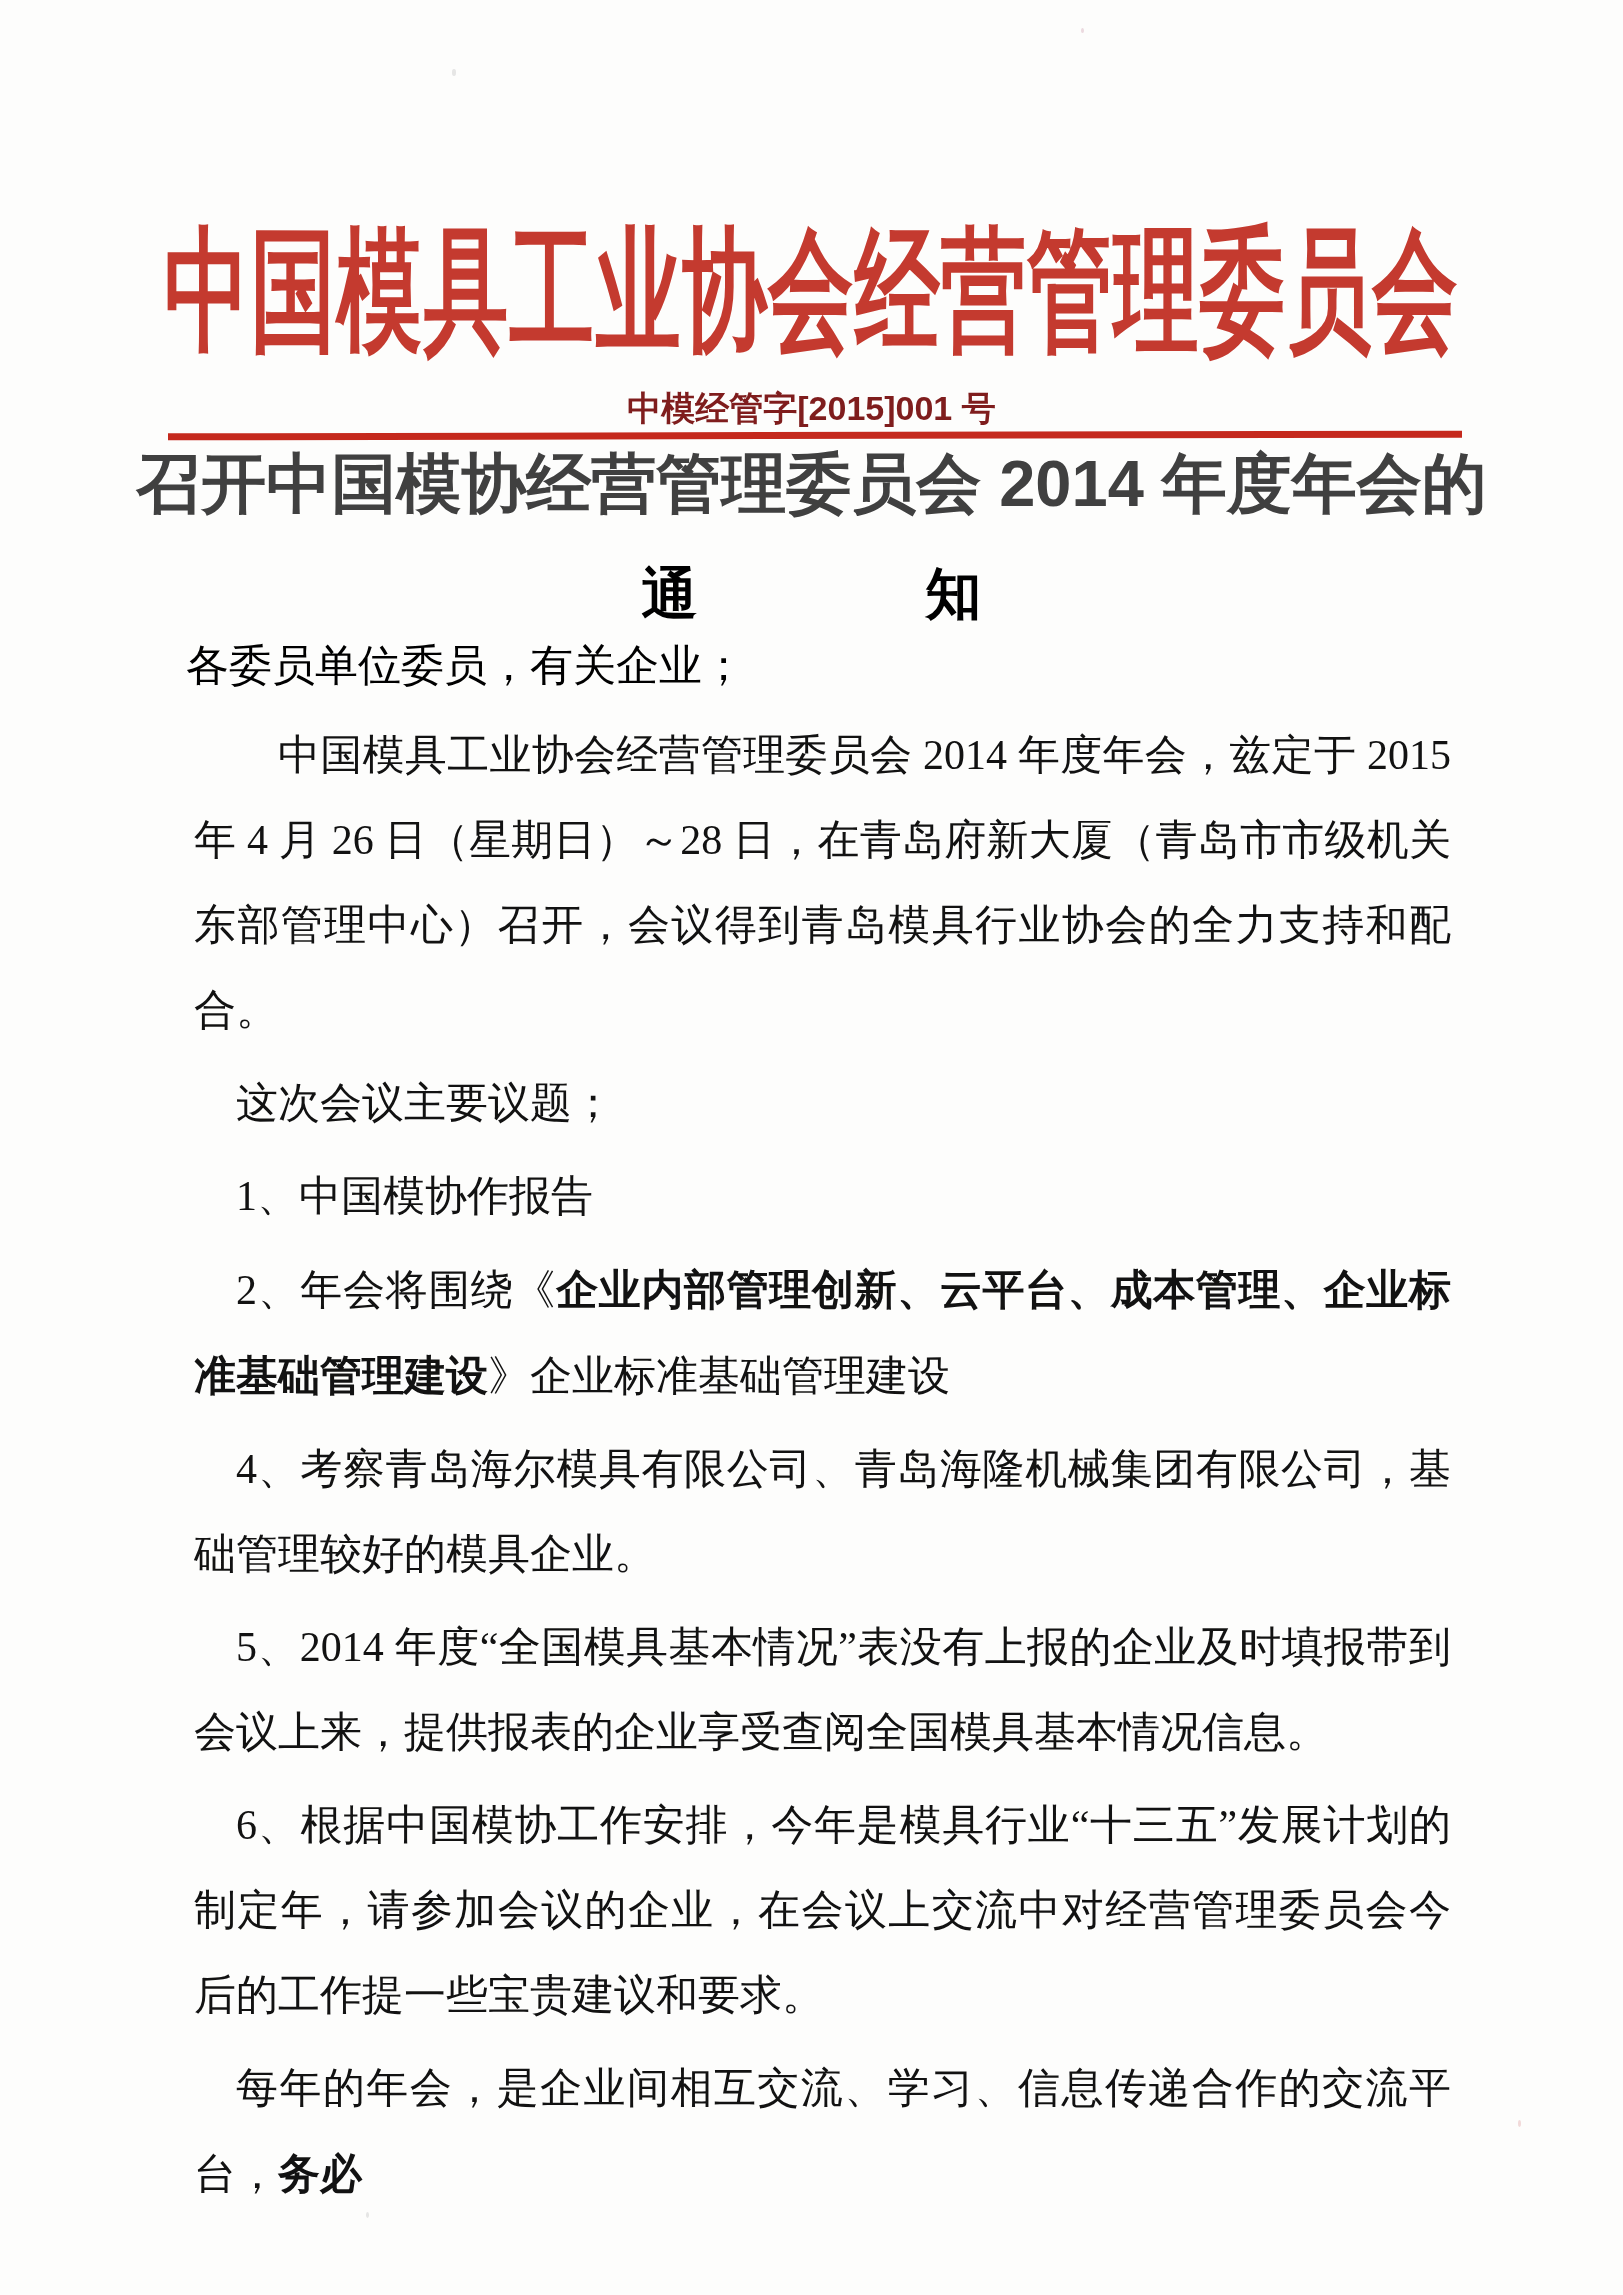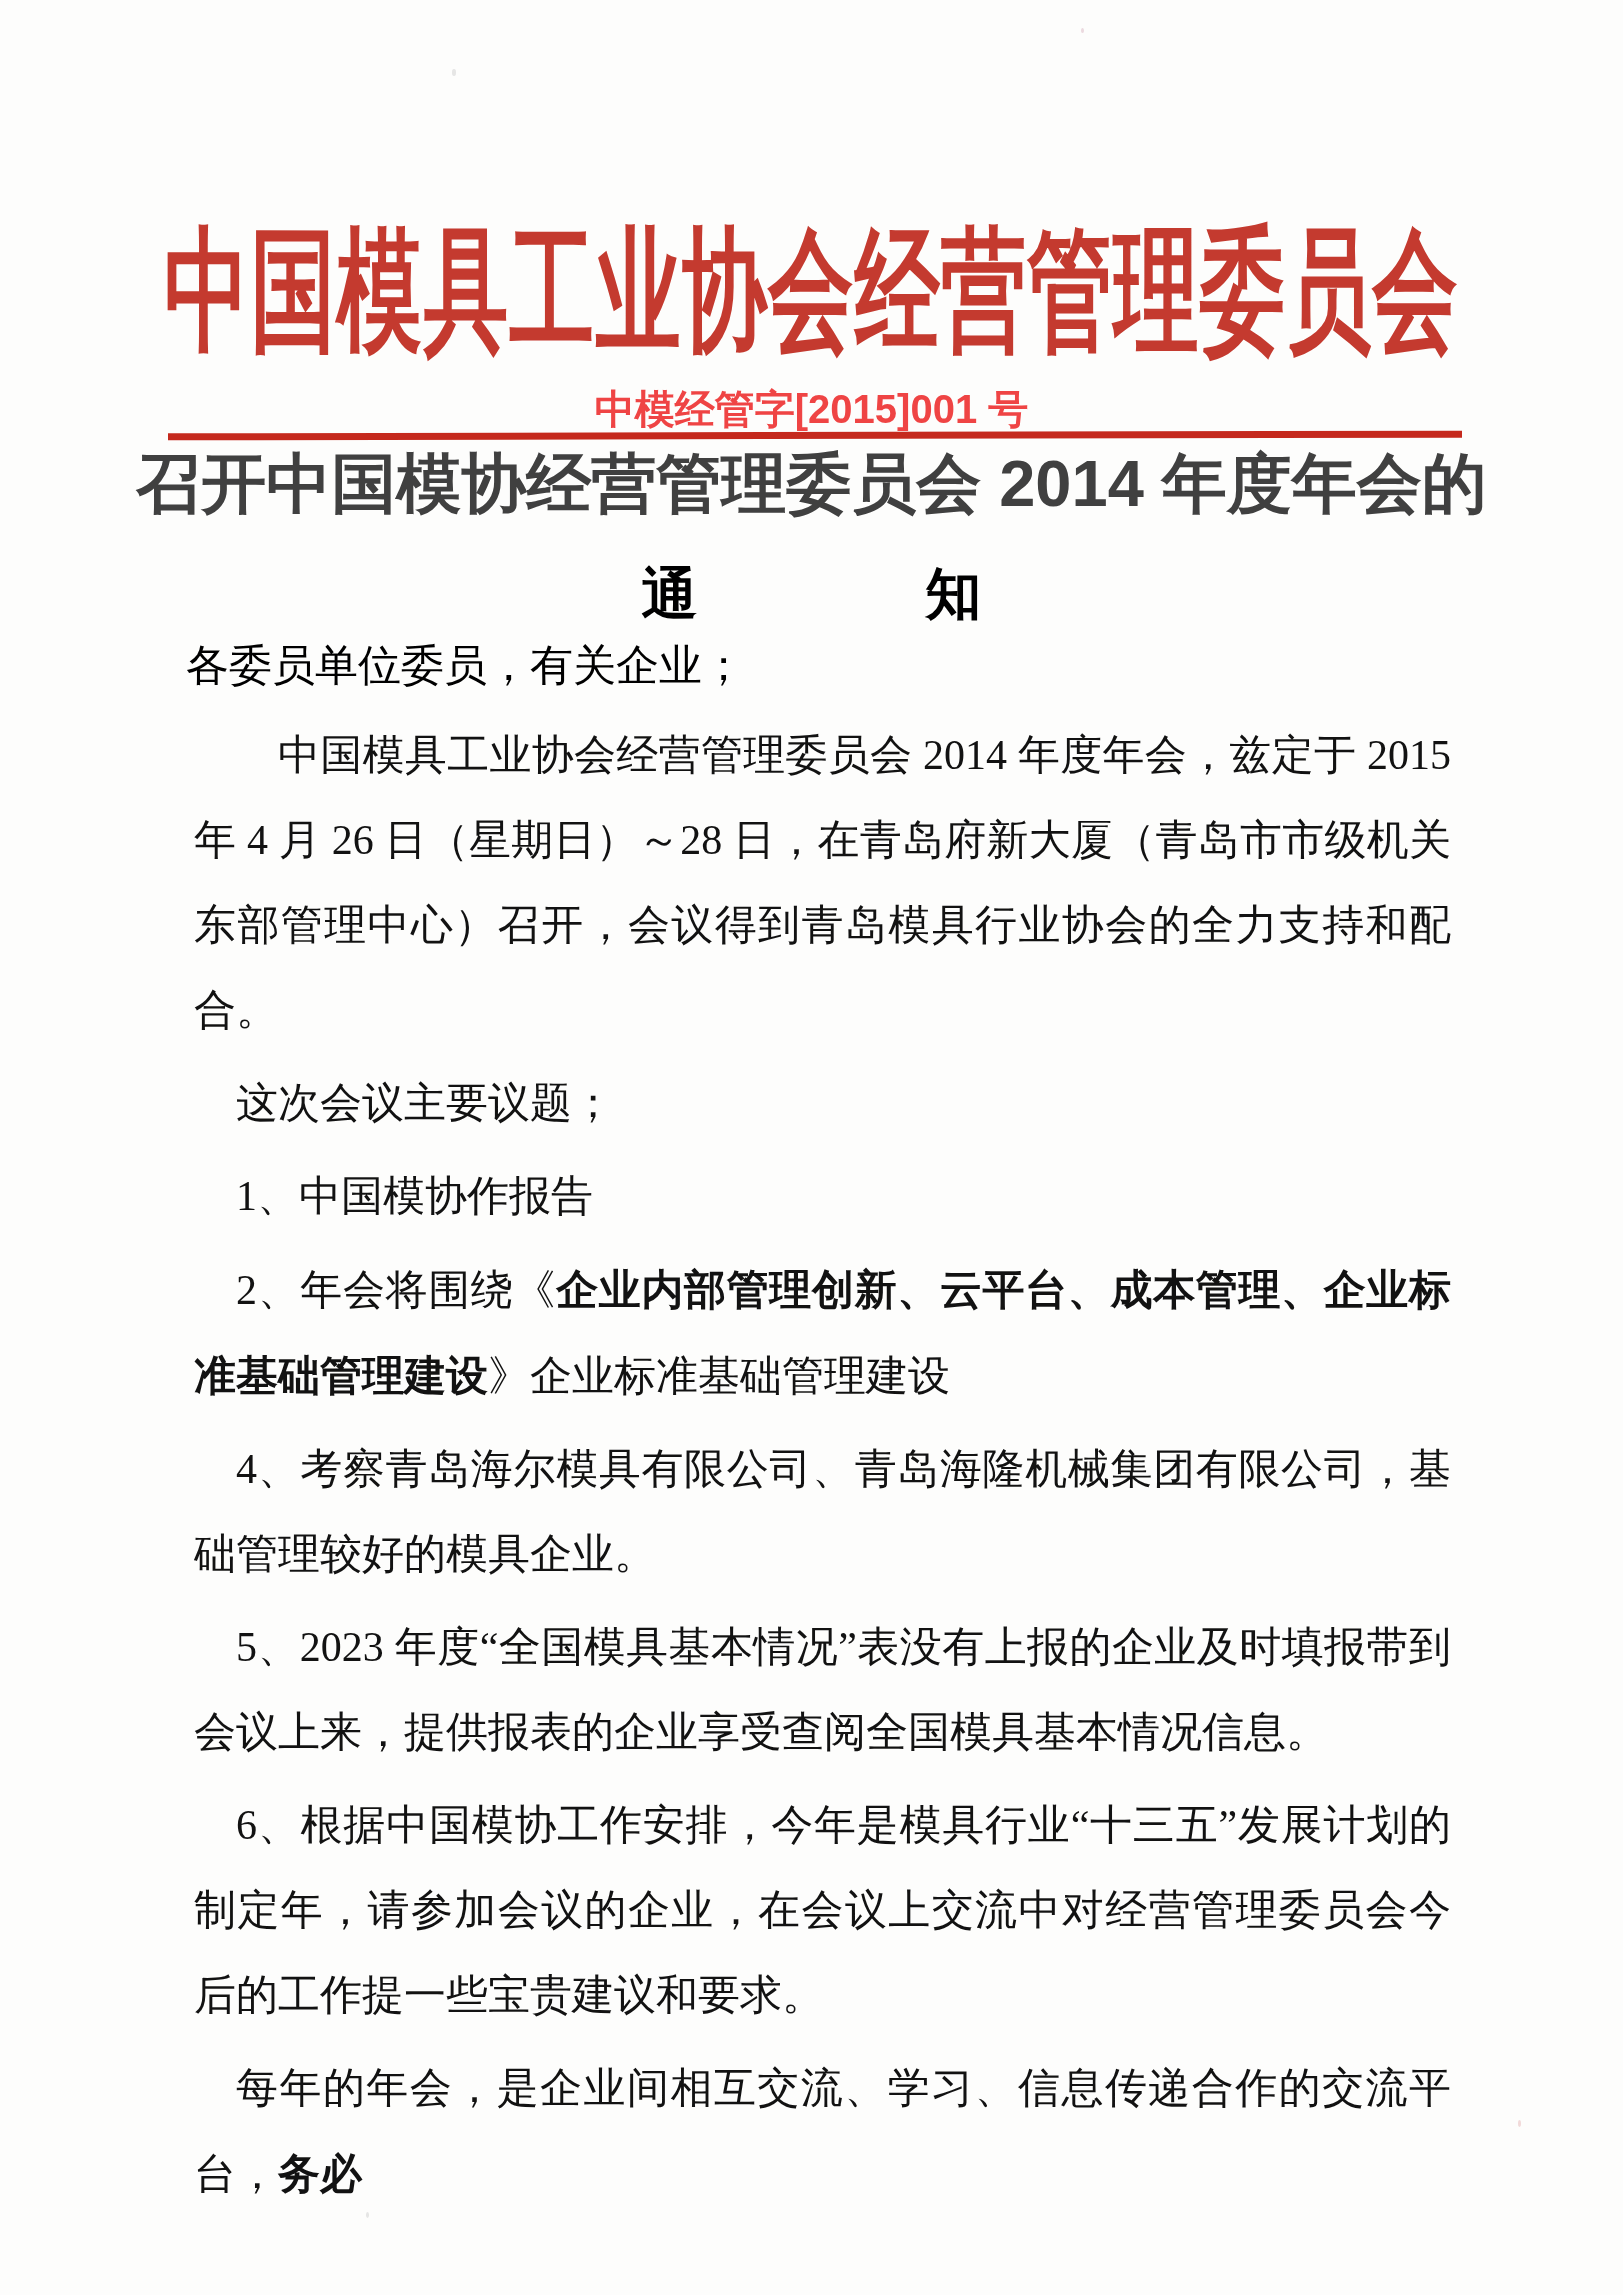--- a/index.html
+++ b/index.html
@@ -33,23 +33,23 @@
   }
 
   
   .doc-number {
     position: absolute;
     top: 409px;
     left: 50%;
     transform: translate(-50%, -50%);
     font-family: "Liberation Sans", sans-serif;
     font-weight: 600;
-    font-size: 40px;
+    font-size: 34px;
     white-space: nowrap;
-    color: #ef4444;
+    color: #7f1d1d;
     text-align: center;
   }
 
   
   .red-rule {
     position: absolute;
     top: 432px;
     left: 168px;
     width: 1294px;
     height: 6.5px;
@@ -148,21 +148,21 @@
   </div>
 
   <div class="salutation">各委员单位委员，有关企业；</div>
 
   <div class="body-text" id="body-container">
       <p class="para indent-2"><span>中国模具工业协会经营管理委员会 2014 年度年会，兹定于 2015 年 4 月 26 日（星期日）～28 日，在青岛府新大厦（青岛市市级机关东部管理中心）召开，会议得到青岛模具行业协会的全力支持和配合。</span></p>
       <p class="para indent-1"><span>这次会议主要议题；</span></p>
       <p class="para indent-1"><span>1、中国模协作报告</span></p>
       <p class="para indent-1"><span>2、年会将围绕《</span><span class="seg-bold">企业内部管理创新、云平台、成本管理、企业标准基础管理建设</span><span>》企业标准基础管理建设</span></p>
       <p class="para indent-1"><span>4、考察青岛海尔模具有限公司、青岛海隆机械集团有限公司，基础管理较好的模具企业。</span></p>
-      <p class="para indent-1"><span>5、2023 年度“全国模具基本情况”表没有上报的企业及时填报带到会议上来，提供报表的企业享受查阅全国模具基本情况信息。</span></p>
+      <p class="para indent-1"><span>5、2014 年度“全国模具基本情况”表没有上报的企业及时填报带到会议上来，提供报表的企业享受查阅全国模具基本情况信息。</span></p>
       <p class="para indent-1"><span>6、根据中国模协工作安排，今年是模具行业“十三五”发展计划的制定年，请参加会议的企业，在会议上交流中对经营管理委员会今后的工作提一些宝贵建议和要求。</span></p>
       <p class="para indent-1"><span>每年的年会，是企业间相互交流、学习、信息传递合作的交流平台，</span><span class="seg-bold">务必</span></p>
     </div>
 
   <span class="speck s1"></span>
   <span class="speck s2"></span>
   <span class="speck s3"></span>
   <span class="speck s4"></span>
 
 </div>

